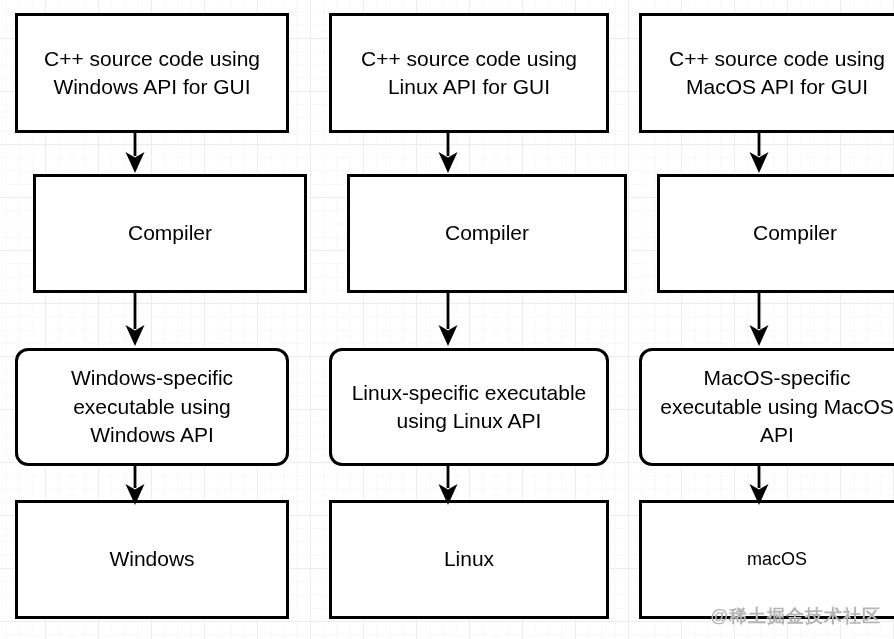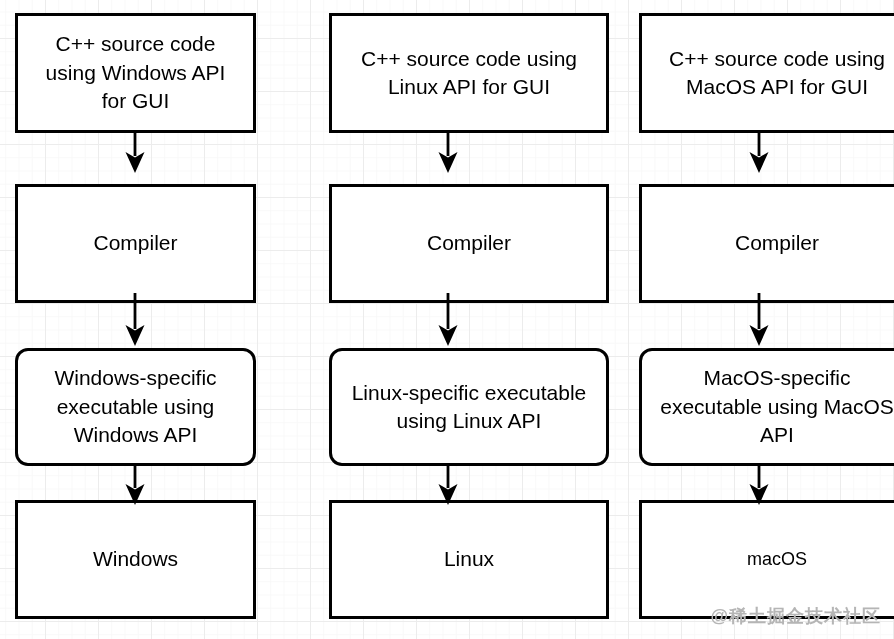--- a/index.html
+++ b/index.html
@@ -32,27 +32,27 @@
     align-items: center;
     justify-content: center;
     text-align: center;
     color: #000000;
     font-size: 21px;
     line-height: 1.35;
     padding: 0 18px;
   }
 
   
-  .c1 { left: 15px;  width: 241px; }
+  .c1 { left: 15px;  width: 274px; }
   .c2 { left: 329px; width: 280px; }
   .c3 { left: 639px; width: 276px; }
 
   
   .r1 { top: 13px;  height: 120px; }
-  .r2 { top: 184px; height: 119px; }
+  .r2 { top: 174px; height: 119px; margin-left: 18px; }
   .r3 { top: 348px; height: 118px; border-radius: 13px; }
   .r4 { top: 500px; height: 119px; }
 
   .small-label { font-size: 18px; }
 
   .arrow {
     position: absolute;
     width: 26px;
     display: block;
   }

